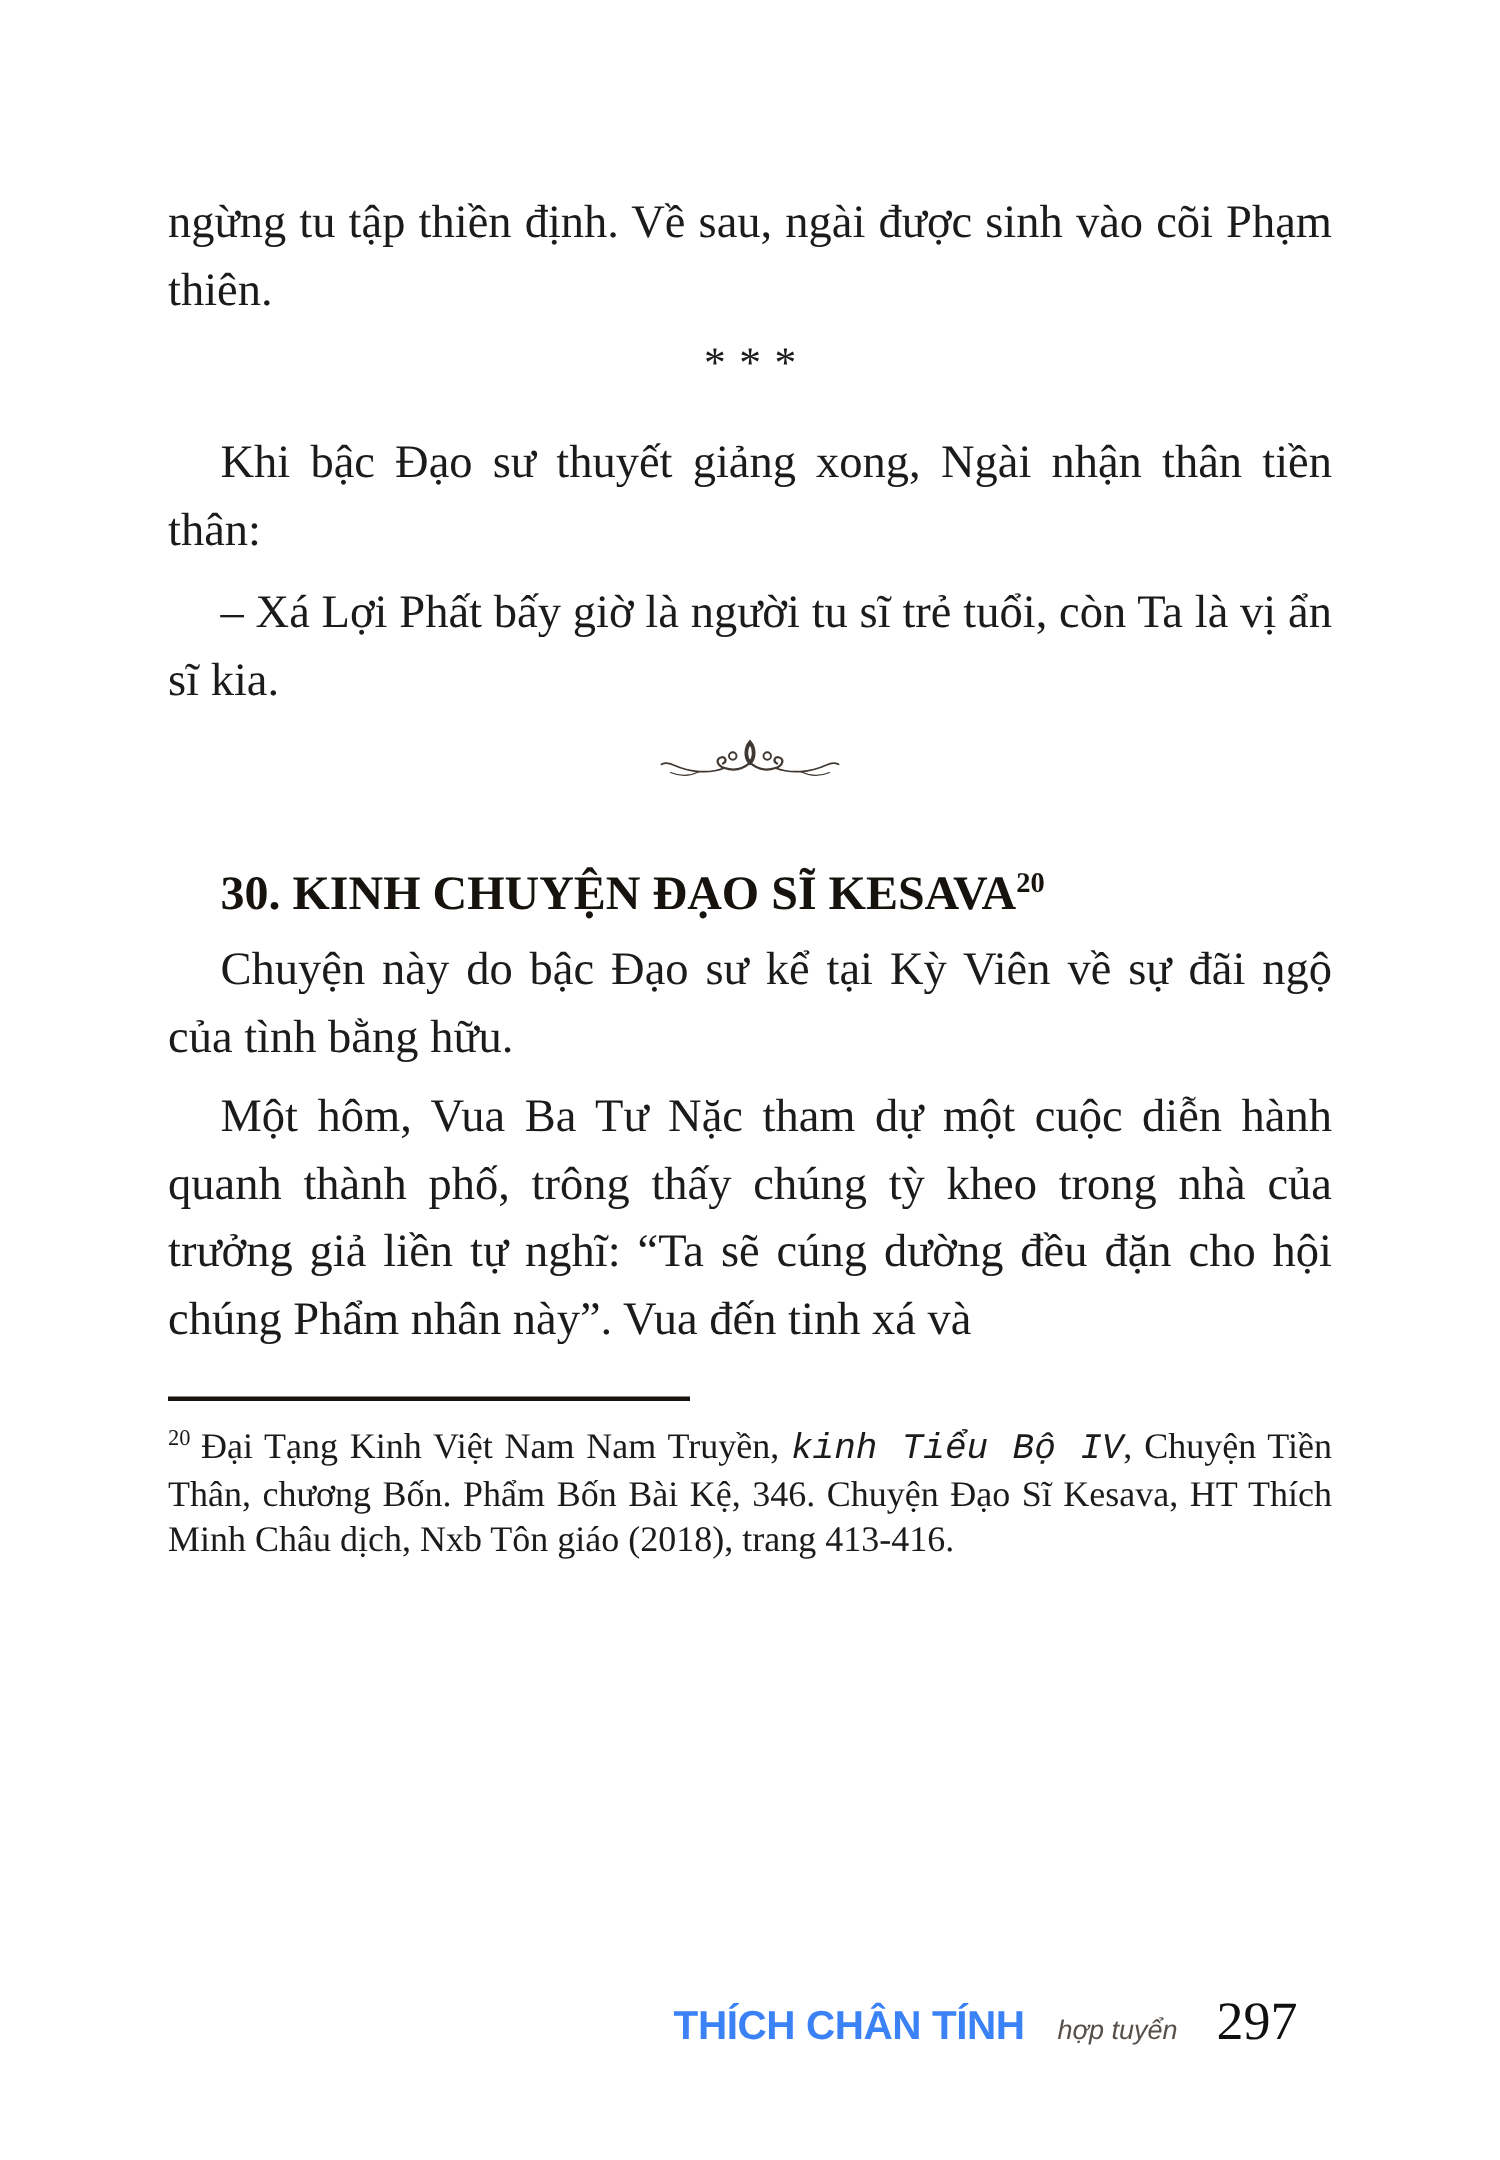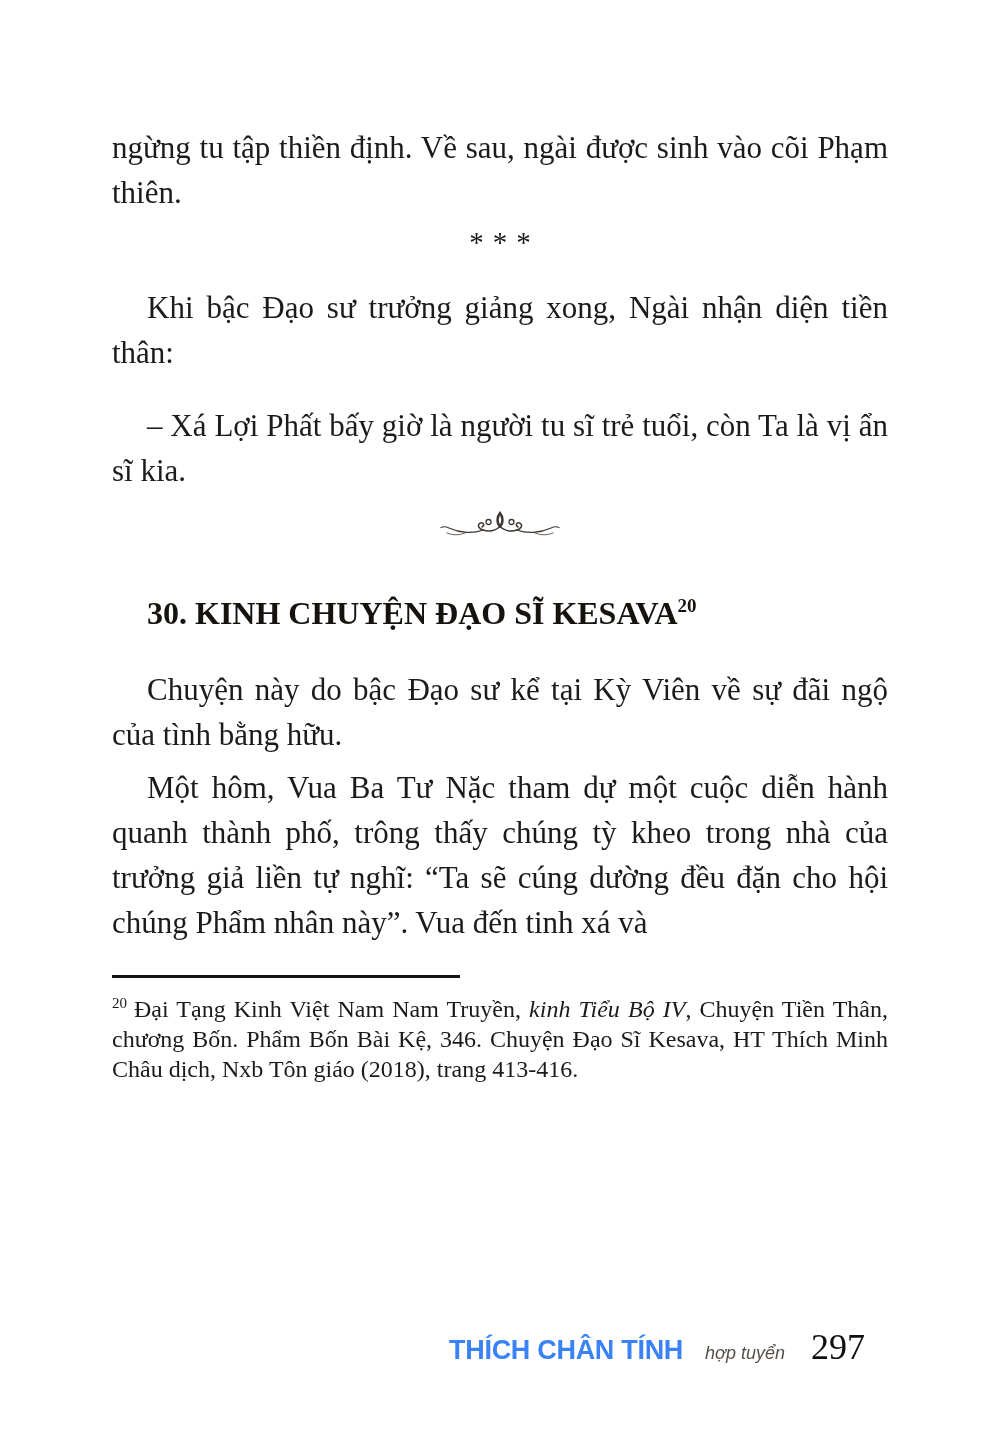--- a/index.html
+++ b/index.html
@@ -36,41 +36,41 @@
     margin-top: 5px;
     height: 45px;
     line-height: 45px;
     text-align: center;
     font-size: 29px;
     letter-spacing: 9px;
     padding-left: 9px; 
     color: #1d1b19;
   }
   .mt-p2 { margin-top: 20px; }
-  .mt-p3 { margin-top: 28px; }
+  .mt-p3 { margin-top: 10px; }
   .ornament {
     margin: 17px auto 0 auto;
     width: 120px;
     height: 30px;
     display: block;
   }
   .heading {
     margin: 51px 0 0 0;
     font-size: 32px;
     line-height: 44px;
     font-weight: 700;
     text-indent: 35px;
     color: #16130f;
   }
   .heading sup {
     font-size: 19px;
     font-weight: 700;
     line-height: 0;
   }
-  .mt-p4 { margin-top: 32px; }
+  .mt-p4 { margin-top: 6px; }
   .mt-p5 { margin-top: 12px; }
   .mt-p6 { margin-top: 8px; }
   .footnote { margin-top: 30px; }
   .footnote-rule {
     border: none;
     margin: 0;
     width: 348px;
     height: 3px;
     background: #17140f;
   }
@@ -79,21 +79,21 @@
     font-size: 24px;
     line-height: 30px;
     text-align: justify;
     color: #1d1b19;
   }
   .footnote-text sup {
     font-size: 15px;
     line-height: 0;
     margin-right: 7px;
   }
-  .footnote-text .fn-italic { font-style: italic; }
+  .footnote-text .fn-italic { font-style: italic; font-family: Liberation Mono, monospace; }
   .page-footer {
     position: absolute;
     top: 1326px;
     right: 135px;
     display: flex;
     align-items: baseline;
     white-space: nowrap;
   }
   .footer-author {
     font-family: "Liberation Sans", sans-serif;
@@ -121,21 +121,21 @@
 <body>
 
 <div class="page">
 
   <main class="text-block">
 
     <p class="para">ngừng tu tập thiền định. Về sau, ngài được sinh vào cõi Phạm thiên.</p>
 
     <div class="stars">***</div>
 
-    <p class="para indent mt-p2">Khi bậc Đạo sư trưởng giảng xong, Ngài nhận diện tiền thân:</p>
+    <p class="para indent mt-p2">Khi bậc Đạo sư thuyết giảng xong, Ngài nhận thân tiền thân:</p>
 
     <p class="para indent mt-p3">– Xá Lợi Phất bấy giờ là người tu sĩ trẻ tuổi, còn Ta là vị ẩn sĩ kia.</p>
 
     <div class="ornament">
       <svg width="120" height="30" viewBox="0 0 240 60" aria-hidden="true">
         <g fill="none" stroke="#3f3833" stroke-linecap="round">
           <path d="M120,6 C114,13 113,26 120,33 C127,26 126,13 120,6 Z" stroke-width="5"></path>
           <circle cx="97" cy="24" r="5" stroke-width="2.6"></circle>
           <circle cx="143" cy="24" r="5" stroke-width="2.6"></circle>
           <path d="M120,33 C110,42 98,44 86,40 C76,37 74,28 81,26 C87,24 90,31 84,34" stroke-width="3"></path>

